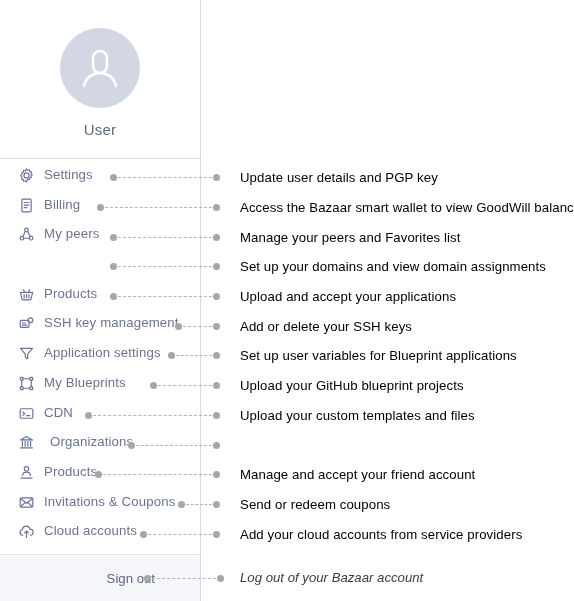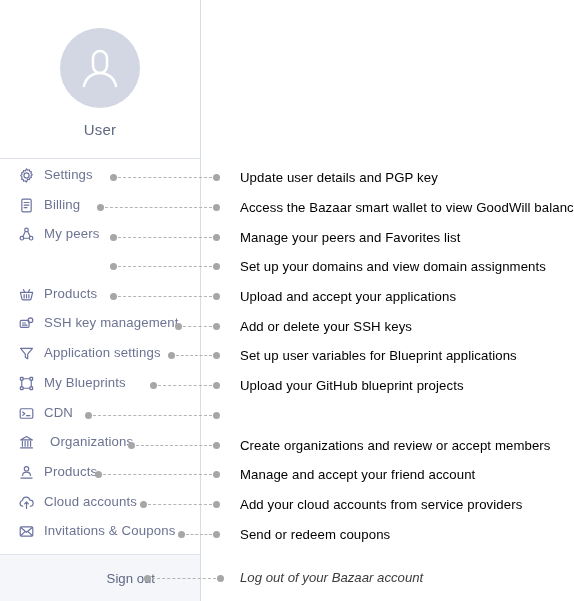--- a/index.html
+++ b/index.html
@@ -331,38 +331,38 @@
             <path d="M5.6 8.2 8 10.2 5.6 12.2M10 12.6h4" stroke-linecap="round" stroke-linejoin="round"></path>
           </svg>
         </span>
         <span class="label">CDN</span>
       </div>
       <div class="conn" style="left:85px;right:auto;width:135px">
         <span class="dot"></span>
         <span class="dash"></span>
         <span class="dot"></span>
       </div>
+      <div class="desc">Upload your custom templates and files</div>
     </div>
 
     <div class="row">
       <div class="row-left indented">
         <span class="ico">
           <svg width="17" height="17" viewBox="0 0 20 20" fill="none" stroke="#6b72a0" stroke-width="1.4">
             <path d="M10 3 17 7H3z" stroke-linejoin="round"></path>
             <path d="M5.2 8.4v6M8.4 8.4v6M11.6 8.4v6M14.8 8.4v6M3 16.4h14" stroke-linecap="round"></path>
           </svg>
         </span>
         <span class="label">Organizations</span>
       </div>
       <div class="conn" style="left:128px;right:auto;width:92px">
         <span class="dot"></span>
         <span class="dash"></span>
         <span class="dot"></span>
       </div>
-      <div class="desc">Create organizations and review or accept members</div>
     </div>
 
     <div class="row">
       <div class="row-left">
         <span class="ico">
           <svg width="17" height="17" viewBox="0 0 20 20" fill="none" stroke="#6b72a0" stroke-width="1.4">
             <circle cx="10" cy="5.6" r="2.6"></circle>
             <path d="M5.4 13.4c0-2.4 2.1-3.8 4.6-3.8s4.6 1.4 4.6 3.8" stroke-linecap="round"></path>
             <path d="M3.4 16.6h13.2" stroke-linecap="round"></path>
           </svg>
@@ -374,50 +374,50 @@
         <span class="dash"></span>
         <span class="dot"></span>
       </div>
       <div class="desc">Manage and accept your friend account</div>
     </div>
 
     <div class="row">
       <div class="row-left">
         <span class="ico">
           <svg width="17" height="17" viewBox="0 0 20 20" fill="none" stroke="#6b72a0" stroke-width="1.4">
+            <rect x="2.6" y="4.6" width="14.8" height="10.8" rx="1.2"></rect>
+            <path d="m3.2 5.3 6.8 5.6 6.8-5.6M3.2 14.7l5.2-4.6M16.8 14.7l-5.2-4.6" stroke-linejoin="round"></path>
+          </svg>
+        </span>
+        <span class="label">Invitations &amp; Coupons</span>
+      </div>
+      <div class="conn" style="left:178px;right:auto;width:42px">
+        <span class="dot"></span>
+        <span class="dash"></span>
+        <span class="dot"></span>
+      </div>
+      <div class="desc">Send or redeem coupons</div>
+    </div>
+
+    <div class="row">
+      <div class="row-left">
+        <span class="ico">
+          <svg width="17" height="17" viewBox="0 0 20 20" fill="none" stroke="#6b72a0" stroke-width="1.4">
             <path d="M5.6 14.4a3.4 3.4 0 0 1-.3-6.75A4.4 4.4 0 0 1 14 7.2a3.6 3.6 0 0 1 .4 7.2" stroke-linecap="round" stroke-linejoin="round"></path>
             <path d="M10 17V9.6M7.8 11.6 10 9.4l2.2 2.2" stroke-linecap="round" stroke-linejoin="round"></path>
           </svg>
         </span>
         <span class="label">Cloud accounts</span>
       </div>
       <div class="conn" style="left:140px;right:auto;width:80px">
         <span class="dot"></span>
         <span class="dash"></span>
         <span class="dot"></span>
       </div>
       <div class="desc">Add your cloud accounts from service providers</div>
-    </div>
-
-    <div class="row">
-      <div class="row-left">
-        <span class="ico">
-          <svg width="17" height="17" viewBox="0 0 20 20" fill="none" stroke="#6b72a0" stroke-width="1.4">
-            <rect x="2.6" y="4.6" width="14.8" height="10.8" rx="1.2"></rect>
-            <path d="m3.2 5.3 6.8 5.6 6.8-5.6M3.2 14.7l5.2-4.6M16.8 14.7l-5.2-4.6" stroke-linejoin="round"></path>
-          </svg>
-        </span>
-        <span class="label">Invitations &amp; Coupons</span>
-      </div>
-      <div class="conn" style="left:178px;right:auto;width:42px">
-        <span class="dot"></span>
-        <span class="dash"></span>
-        <span class="dot"></span>
-      </div>
-      <div class="desc">Send or redeem coupons</div>
     </div>
 
   </div>
 
   <div class="footer">
     <div class="signout-label">Sign out</div>
     <div class="footer-conn">
       <span class="dot"></span>
       <span class="dash"></span>
       <span class="dot"></span>

